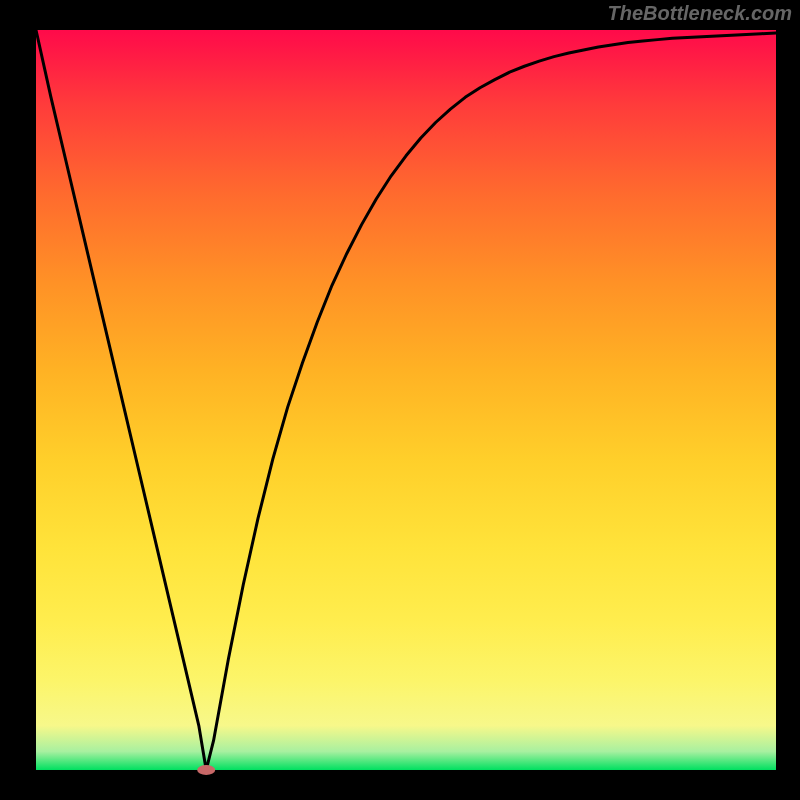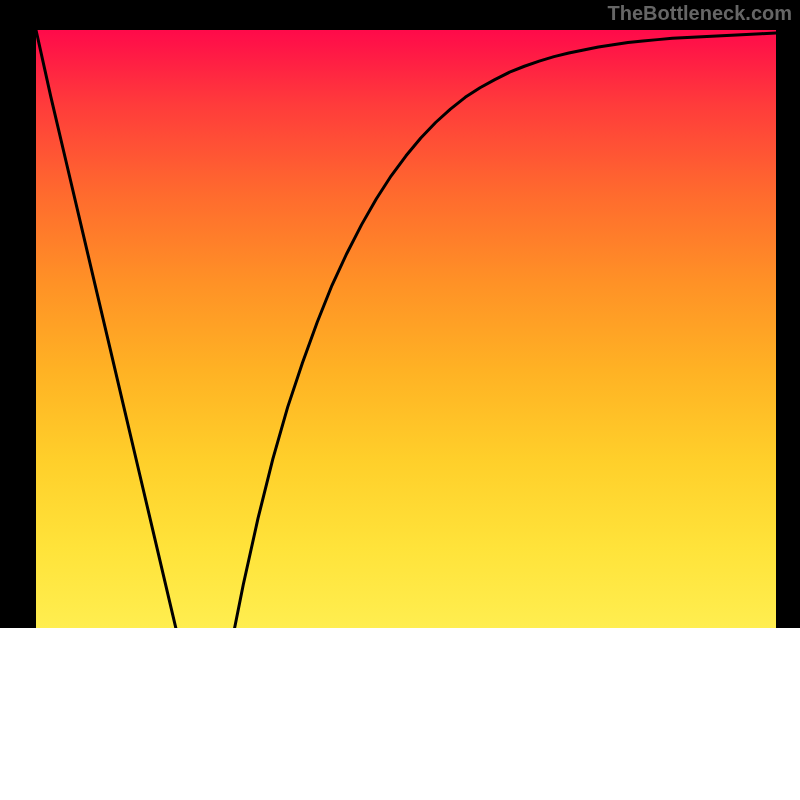--- a/index.html
+++ b/index.html
@@ -3,22 +3,23 @@
 <meta charset="utf-8">
 <style>
   body {
     margin: 0;
     padding: 0;
     background: #fff;
     font-family: Arial, Helvetica, sans-serif;
   }
   .chart-container {
     width: 800px;
-    height: 628px;
+    height: 800px;
     position: relative;
+    font-style: italic;
   }
   .watermark {
     position: absolute;
     top: 2px;
     right: 8px;
     font-size: 20px;
     font-weight: bold;
     color: #666;
     z-index: 5;
   }

